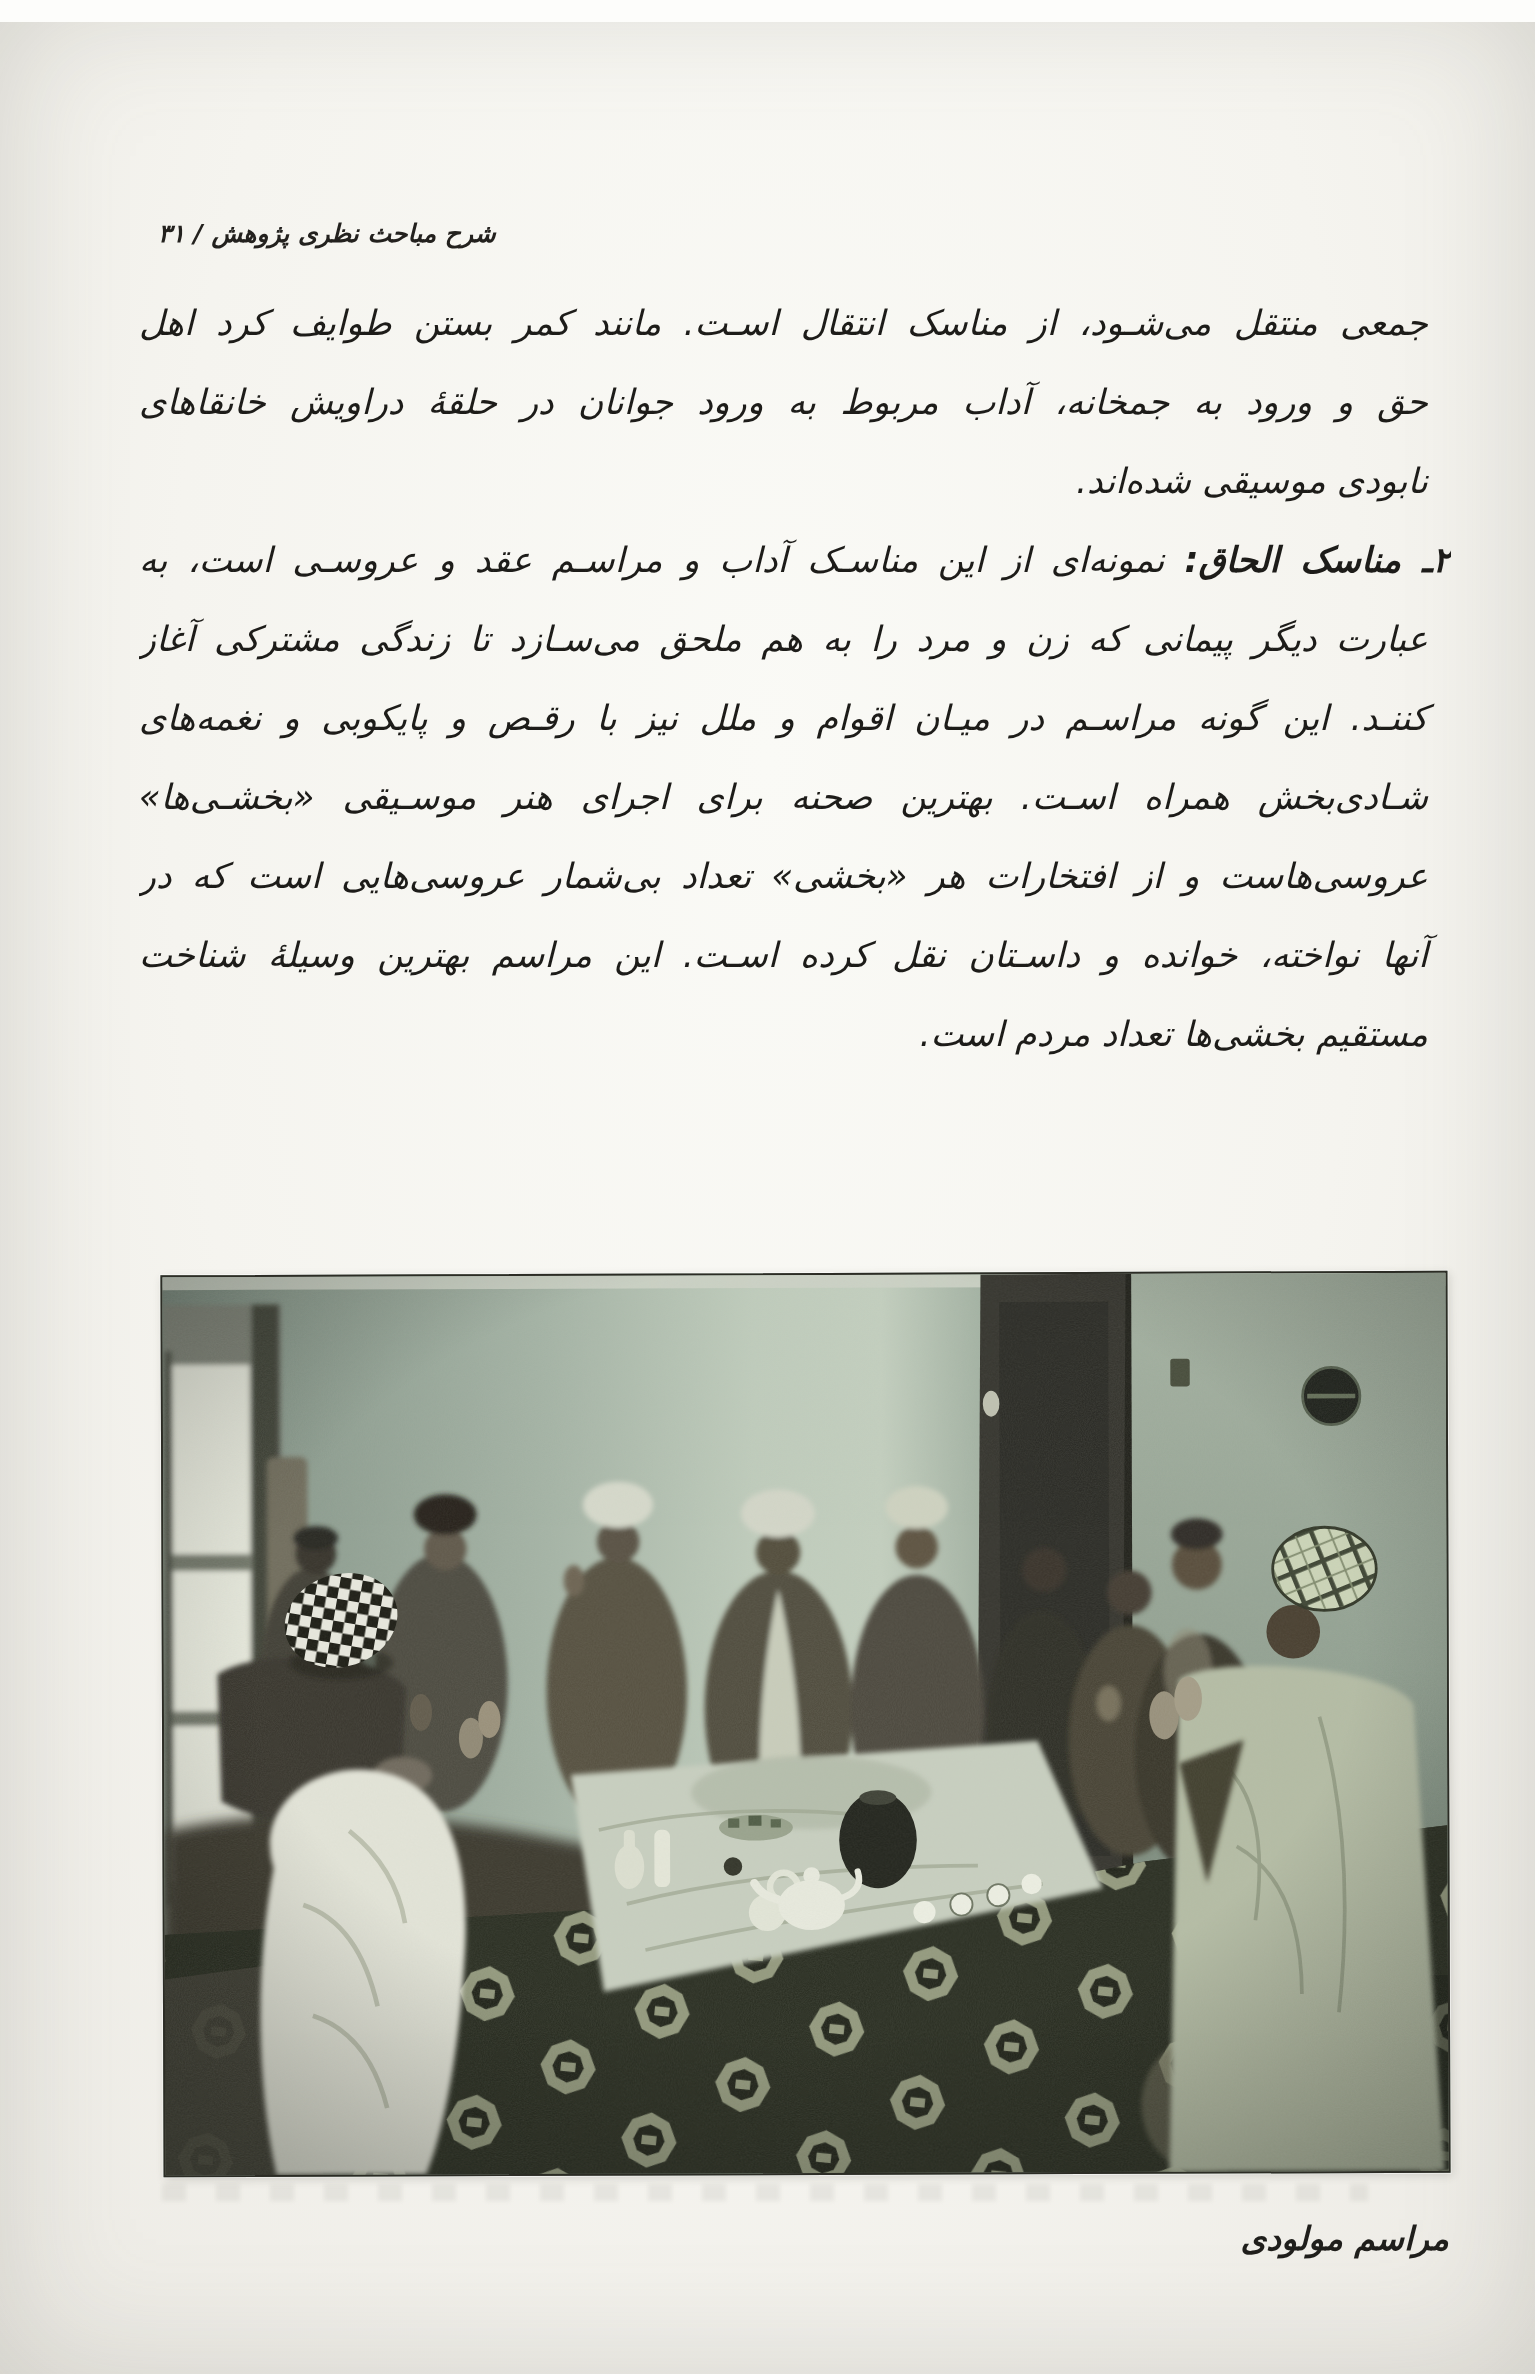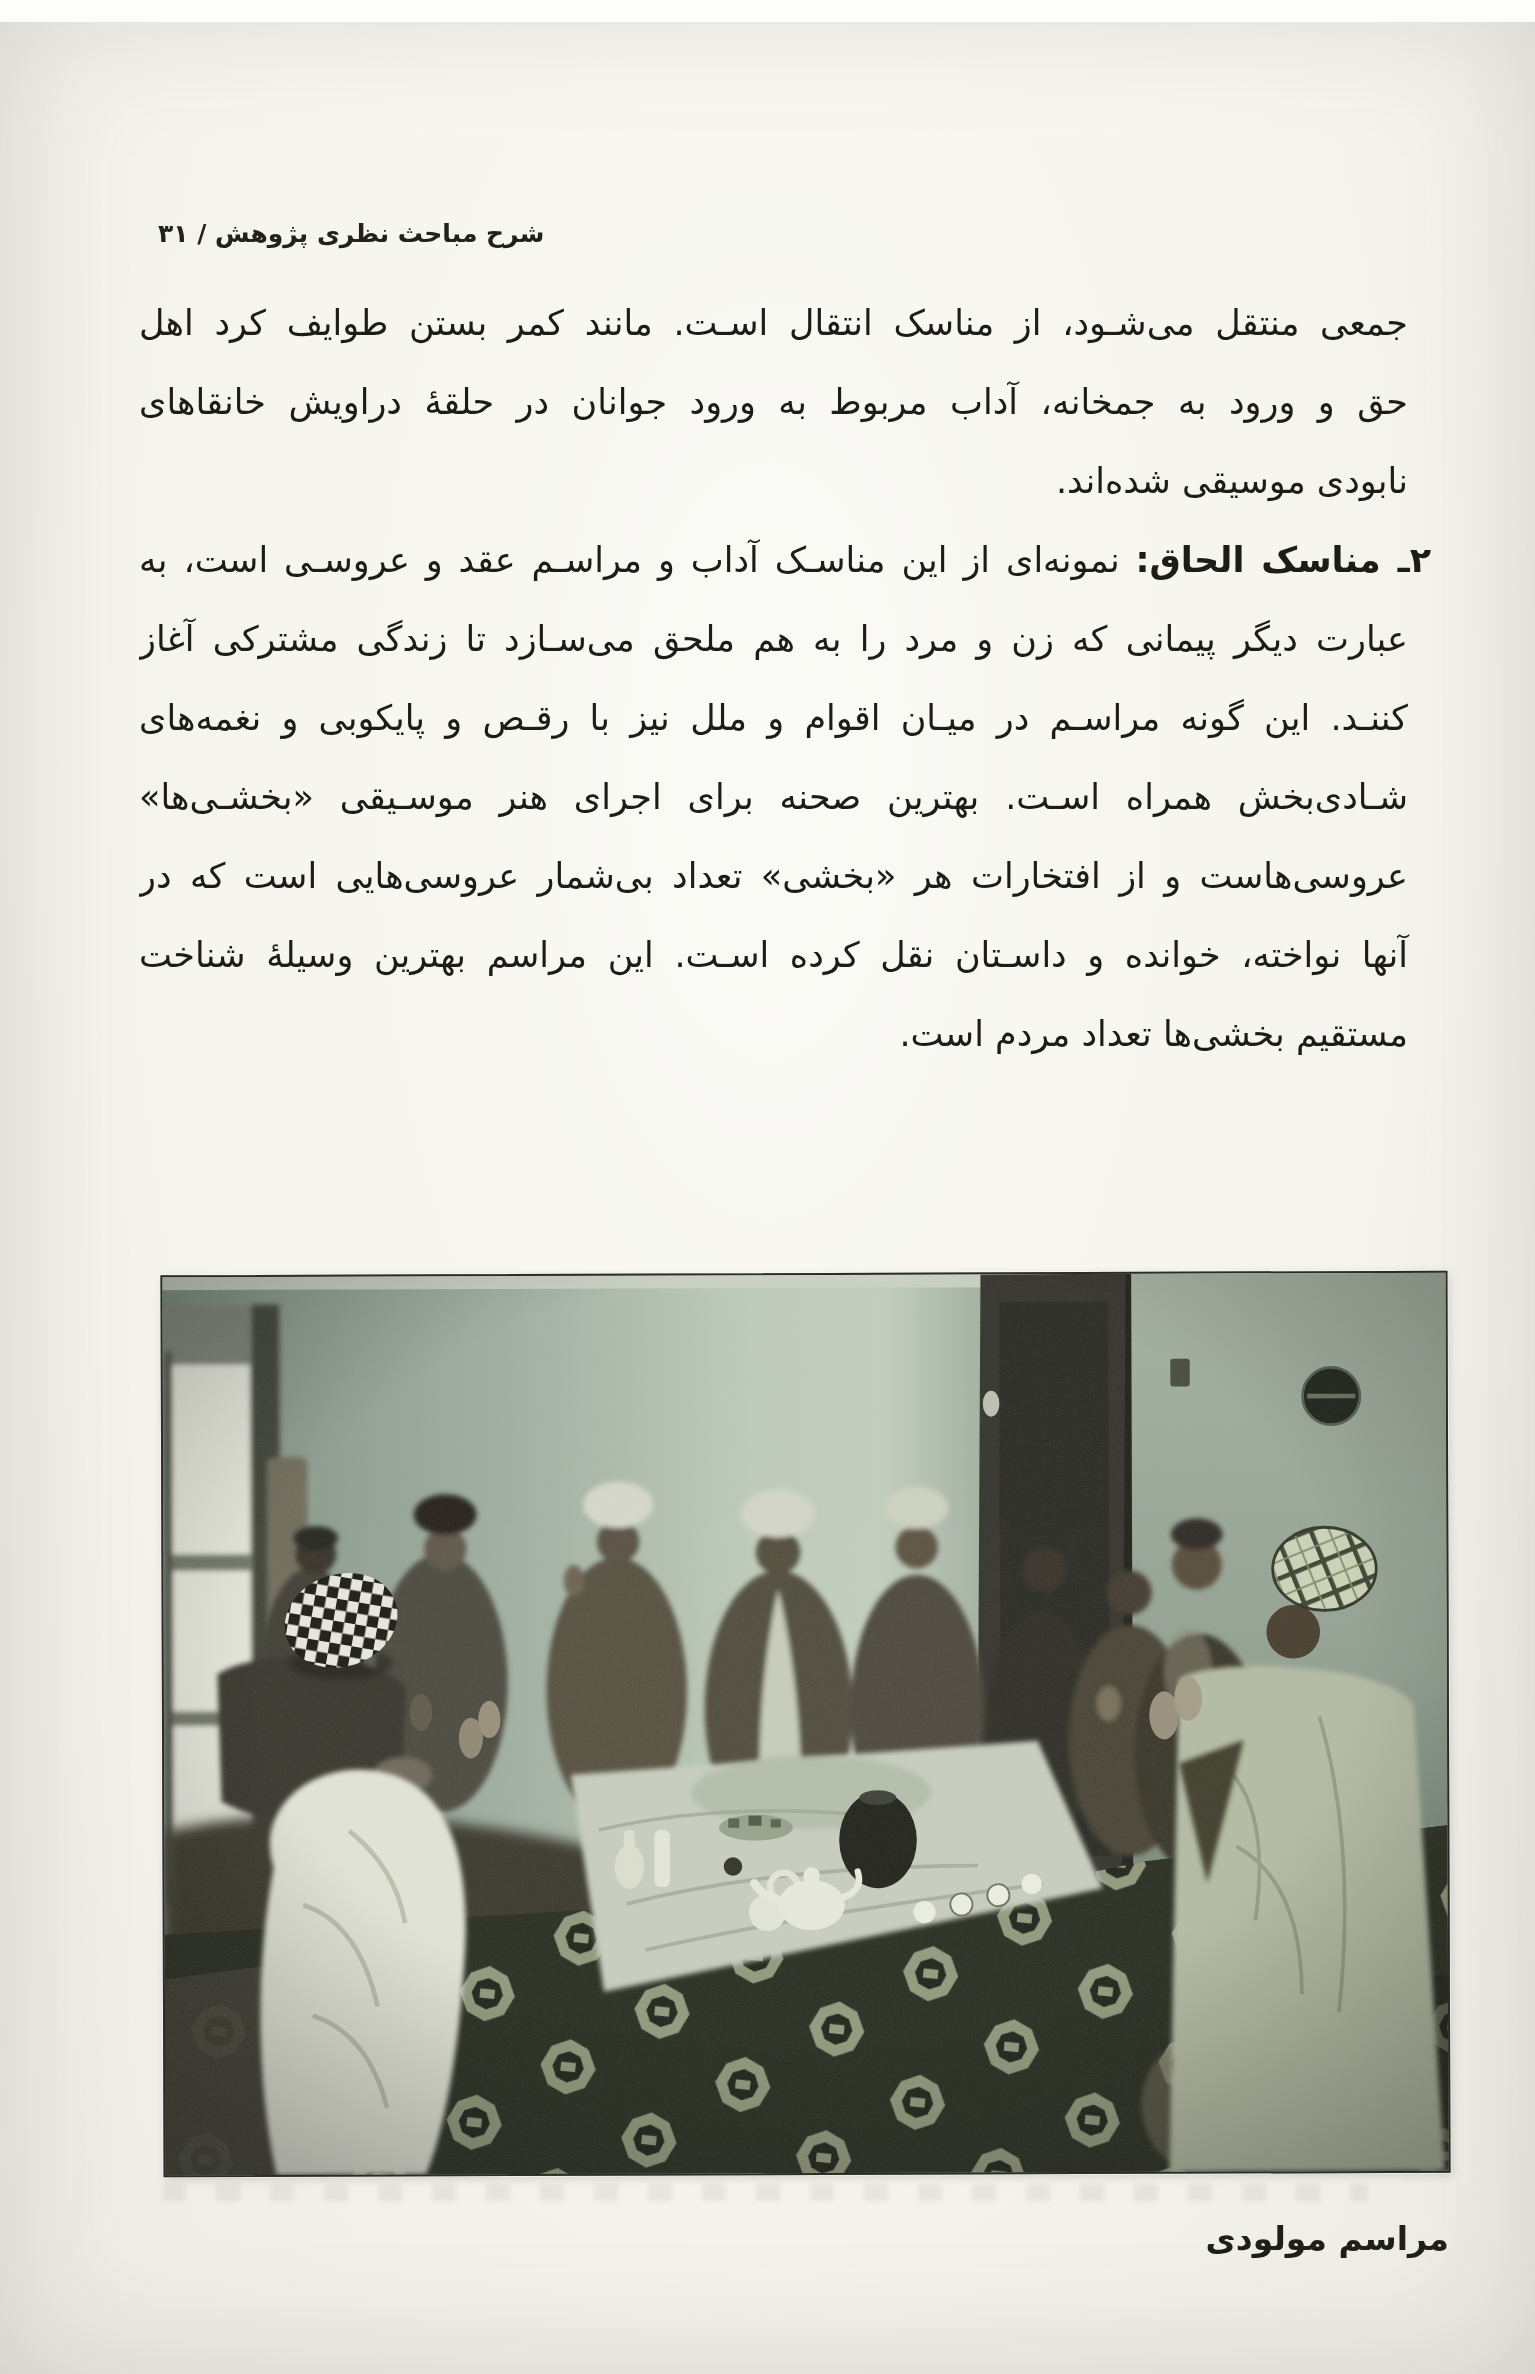--- a/index.html
+++ b/index.html
@@ -3,29 +3,30 @@
 <meta charset="utf-8">
 <style>
   html,body{margin:0;padding:0;background:#e7e6e1;}
   .page{
     position:relative;
     width:1535px;height:2375px;
     font-family:"DejaVu Sans",sans-serif;
     background:radial-gradient(ellipse at 50% 32%, #fafaf6 0%, #f5f4ef 55%, #eceae4 100%);
     box-shadow:inset 0 0 130px rgba(110,110,100,.22);
     overflow:hidden;
+    font-style:italic;
   }
   .top-strip{position:absolute;top:0;left:0;right:0;height:22px;background:#fdfdfb;}
   .header{
     position:absolute;left:158px;top:219px;
     direction:rtl;font-weight:bold;font-size:25px;color:#23211e;
     letter-spacing:0.5px;white-space:nowrap;
   }
   .body-text{
-    position:absolute;left:139px;right:104px;top:284px;
+    position:absolute;left:139px;right:84px;top:284px;
     direction:rtl;color:#1d1c19;
   }
   .line{
     height:79px;line-height:79px;font-size:35px;
     text-align:justify;text-align-last:justify;text-justify:inter-word;
     padding-right:23px;overflow:hidden;white-space:nowrap;
   }
   .line.lastline{text-align:left;text-align-last:right;}
   .line.item-first{padding-right:0;}
   .bold{font-weight:bold;}

